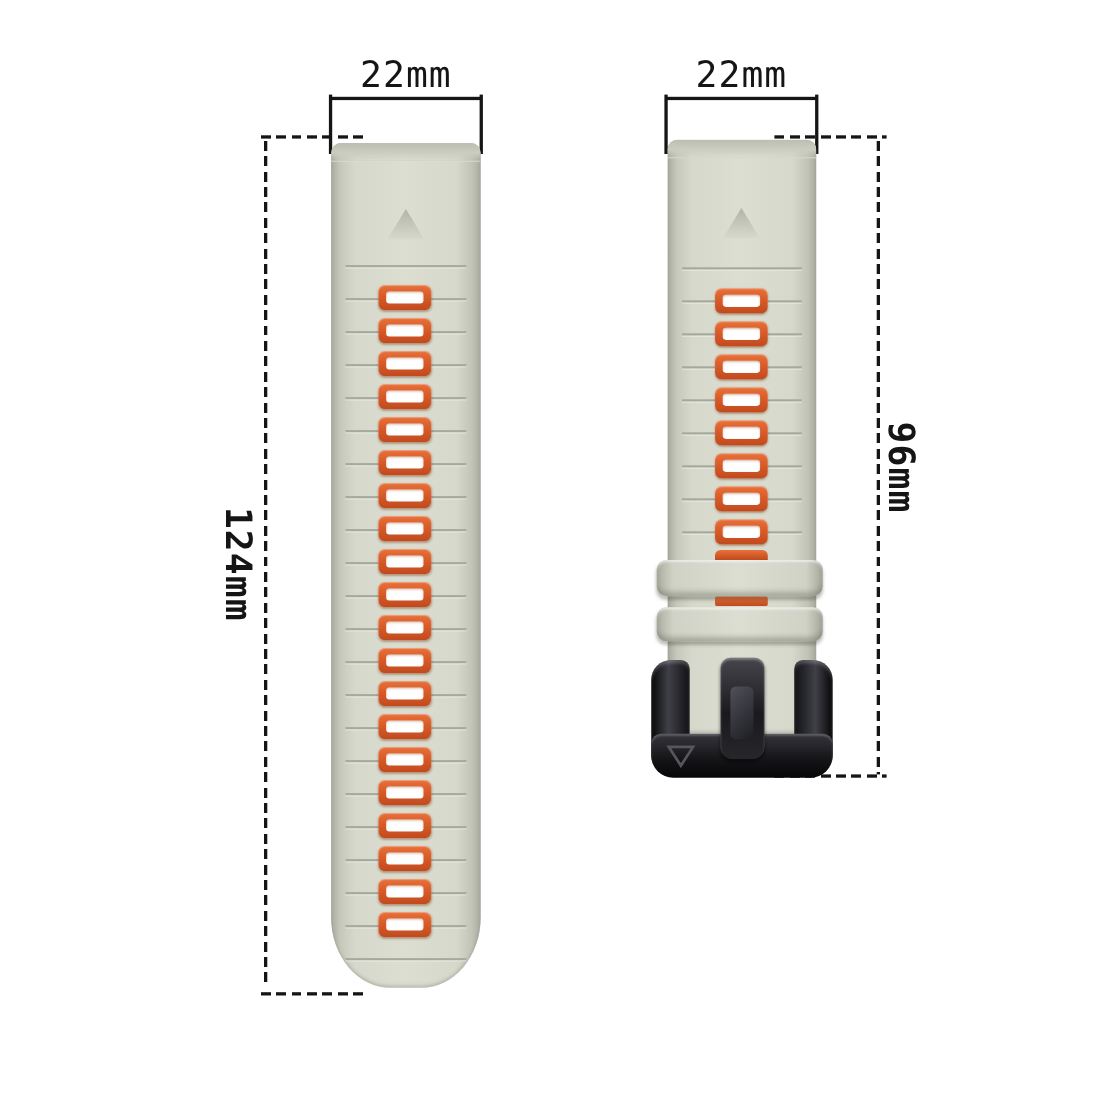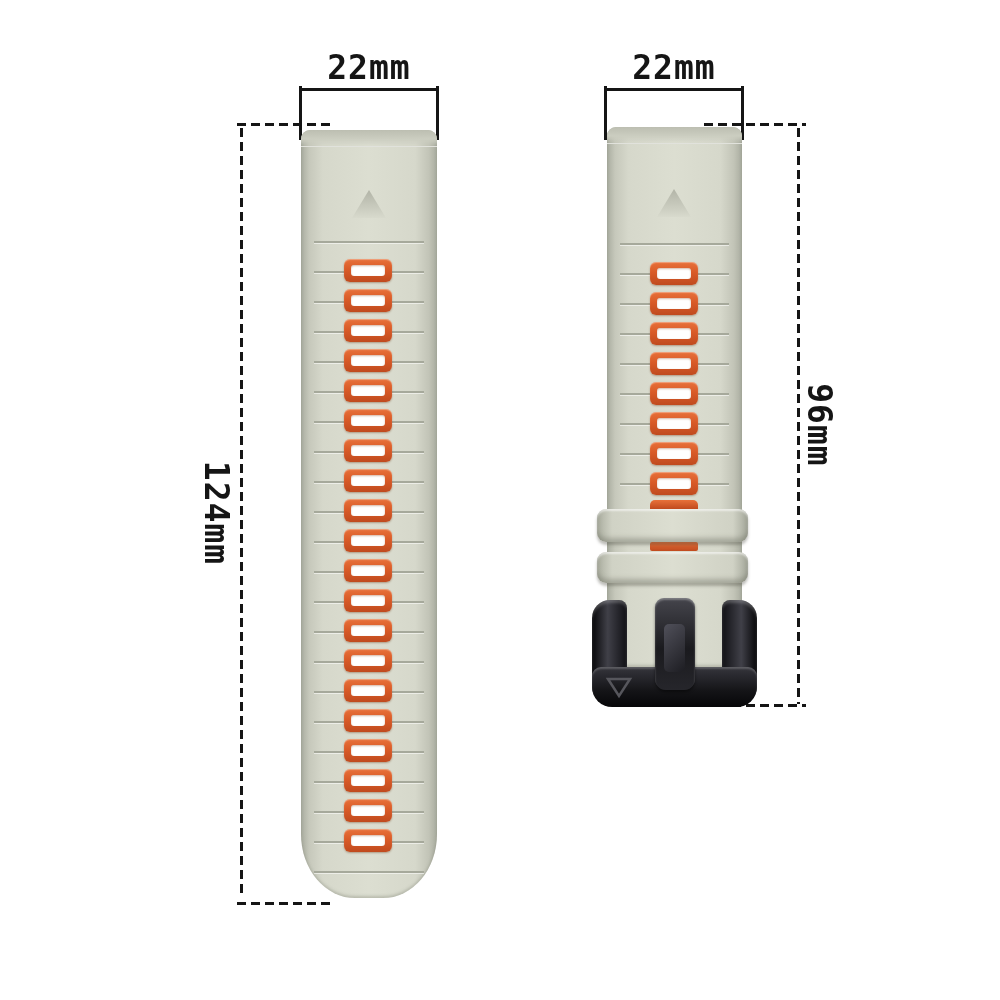--- a/index.html
+++ b/index.html
@@ -3,21 +3,21 @@
 <meta charset="utf-8">
 <style>
   html,body{margin:0;padding:0;background:#fff;}
   .canvas{
     position:relative;width:1000px;height:1000px;background:#fff;overflow:hidden;
     font-family:"DejaVu Sans Mono","Liberation Mono",monospace;color:var(--ink,#151515);
   }
   
   .dim-label{
     position:absolute;width:200px;text-align:center;
-    font-size:33px;font-weight:bold;letter-spacing:1px;color:var(--ink,#151515);
+    font-size:33px;font-weight:normal;letter-spacing:1px;color:var(--ink,#151515);
   }
   .rot-label{
     position:absolute;width:200px;height:38px;line-height:38px;text-align:center;
     font-size:33px;font-weight:bold;letter-spacing:1px;transform:rotate(90deg);
     color:var(--ink,#151515);
   }
   
   .dim-line{position:absolute;height:3px;background:var(--ink,#151515);}
   .tick{position:absolute;top:-2px;width:3px;height:54px;background:var(--ink,#151515);}
   .tick.t-l{left:-2px;} .tick.t-r{right:-2px;}

